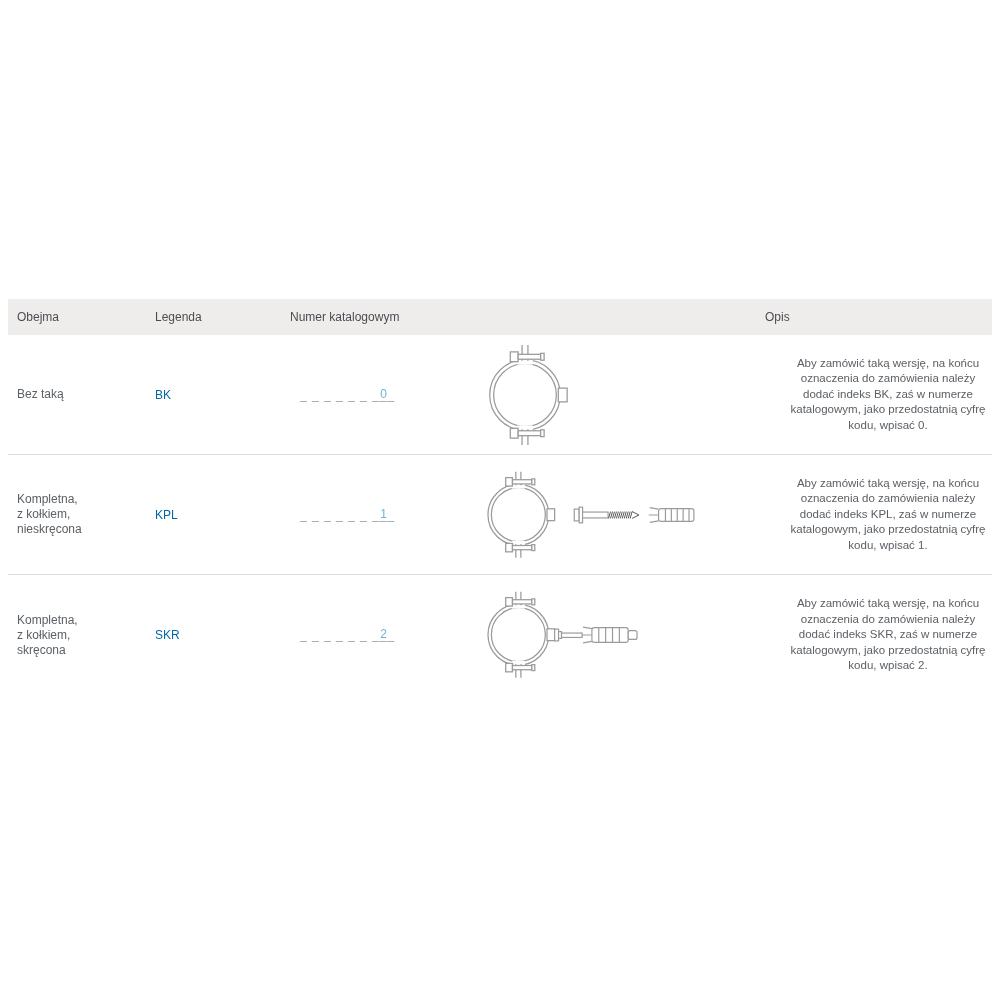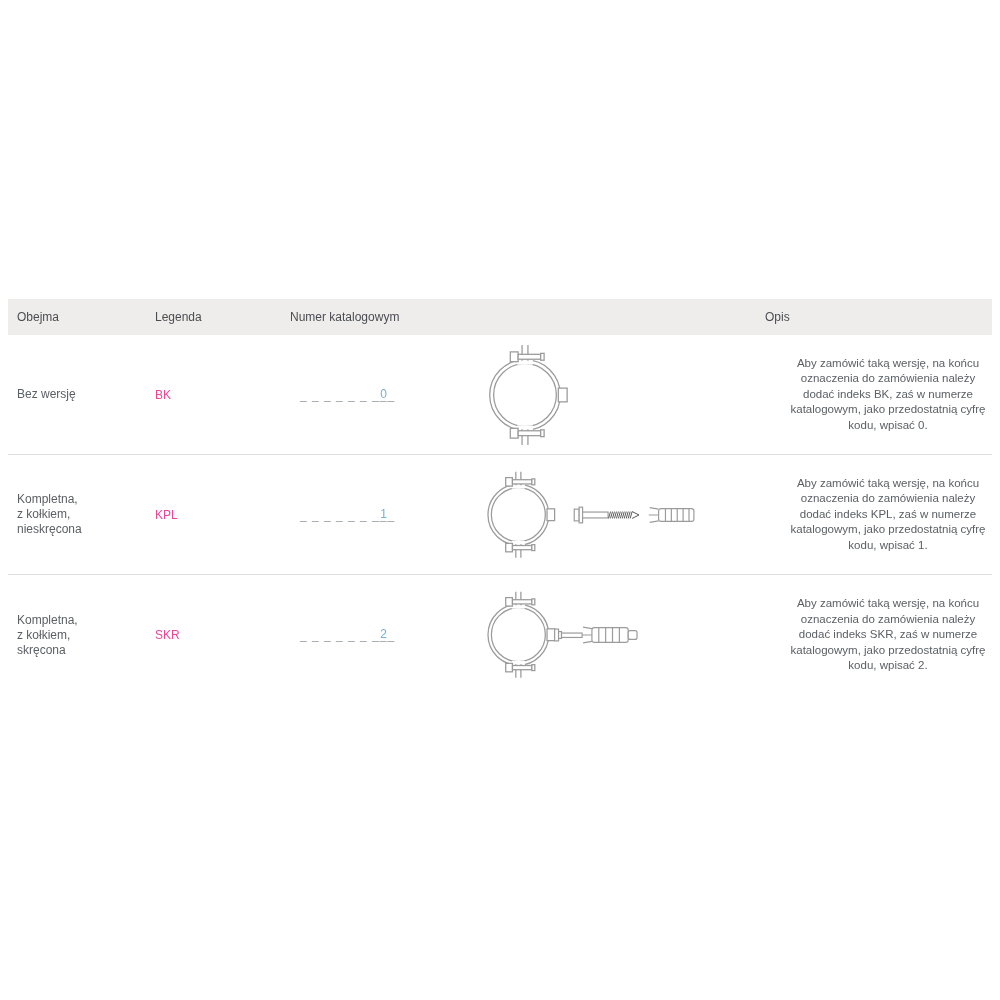--- a/index.html
+++ b/index.html
@@ -35,21 +35,21 @@
   .trow {
     display:grid;
     grid-template-columns:140px 135px 187px 290px 1fr;
     min-height:120px;
     align-items:center;
     border-bottom:1px solid #dedede;
     font-size:12px;
   }
   .trow:last-child { border-bottom:none; }
   .obejma-cell { padding-left:9px; white-space:pre-line; line-height:15px; color:#5b6065; }
-  .indeks-cell { padding-left:7px; color:#ec4899; }
+  .indeks-cell { padding-left:7px; color:#0369a1; }
   .catalog-cell {
     padding-left:17px;
     color:#9aa0a5;
     font-size:12px;
     letter-spacing:1px;
     white-space:nowrap;
   }
   .digit-slot { position:relative; display:inline-block; }
   .digit {
     position:absolute;
@@ -81,21 +81,21 @@
 
     <div class="thead">
       <div class="c1">Obejma</div>
       <div class="c2">Legenda</div>
       <div class="c3">Numer katalogowym</div>
       <div class="c4"></div>
       <div class="c5">Opis</div>
     </div>
 
     <div class="trow">
-      <div class="obejma-cell">Bez wersję</div>
+      <div class="obejma-cell">Bez taką</div>
       <div class="indeks-cell">BK</div>
       <div class="catalog-cell"><span>_ _ _ _ _ _ _</span><span class="digit-slot"><span>_</span><span class="digit">0</span></span><span>_</span></div>
       <div class="illus-cell">
         <svg width="98" height="102" viewBox="0 0 100 104">
           <g stroke="#9b9b9b" fill="none" stroke-width="1.3">
             <circle cx="50" cy="52" r="36"></circle>
             <circle cx="50" cy="52" r="32"></circle>
           </g>
           <rect x="42" y="11" width="16" height="10" fill="#ffffff" stroke="none"></rect>
           <rect x="42" y="83" width="16" height="10" fill="#ffffff" stroke="none"></rect>

